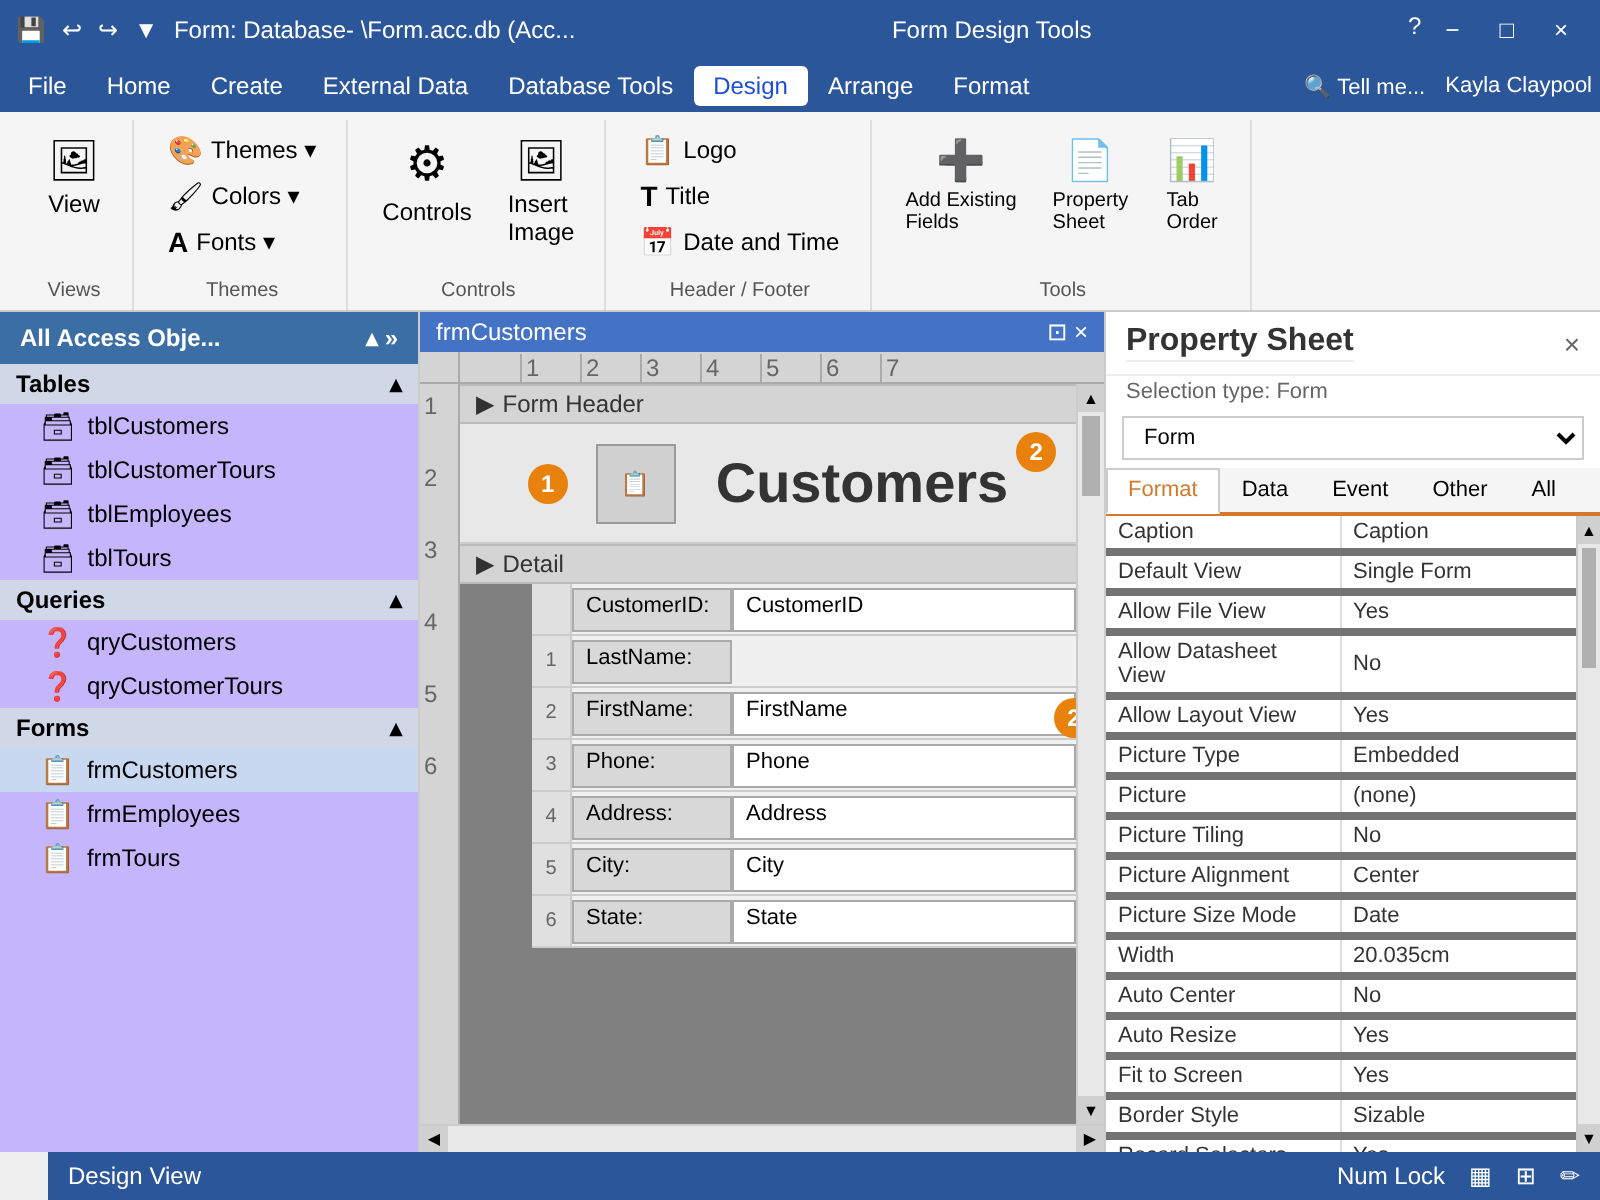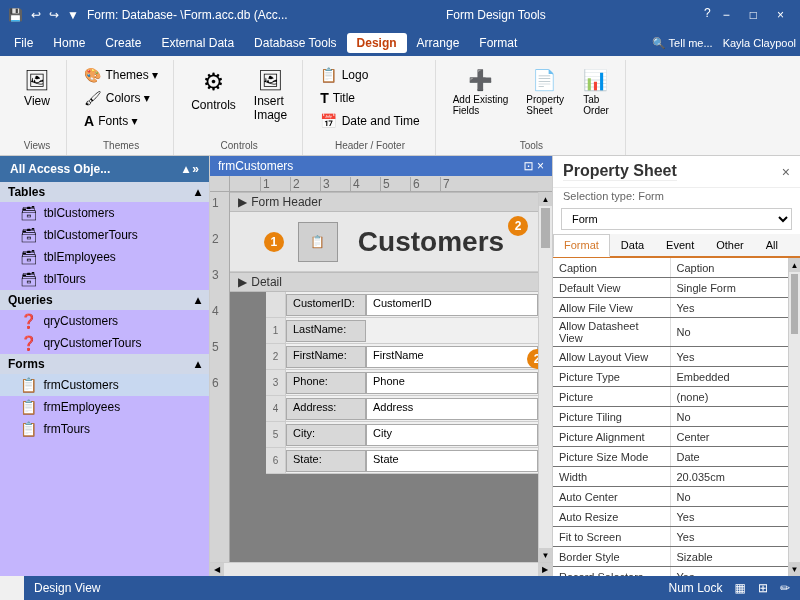--- a/index.html
+++ b/index.html
@@ -28,21 +28,21 @@
       display: flex;
       align-items: center;
       padding: 0 4px;
     }
     .menu-item {
       padding: 3px 10px;
       cursor: pointer;
       border-radius: 3px;
       font-size: 12px;
     }
-    .menu-item.active { background: white; color: #c2410c; font-weight: bold; }
+    .menu-item.active { background: white; color: #1d4ed8; }
 
     
     .ribbon {
       background: #f5f5f5;
       border-bottom: 1px solid #ccc;
       padding: 4px 8px 0;
       display: flex;
       align-items: flex-end;
       gap: 2px;
       height: 100px;
@@ -296,21 +296,21 @@
       border-bottom: 1px solid white;
       margin-bottom: -1px;
       color: #d4782a;
     }
     .prop-table {
       flex: 1;
       overflow-y: auto;
     }
     .prop-row {
       display: flex;
-      border-bottom: 1px solid #737373;
+      border-bottom: 4px solid #737373;
       min-height: 20px;
     }
     .prop-name {
       width: 50%;
       padding: 2px 6px;
       font-size: 11px;
       color: #333;
       border-right: 1px solid #ddd;
       display: flex;
       align-items: center;

